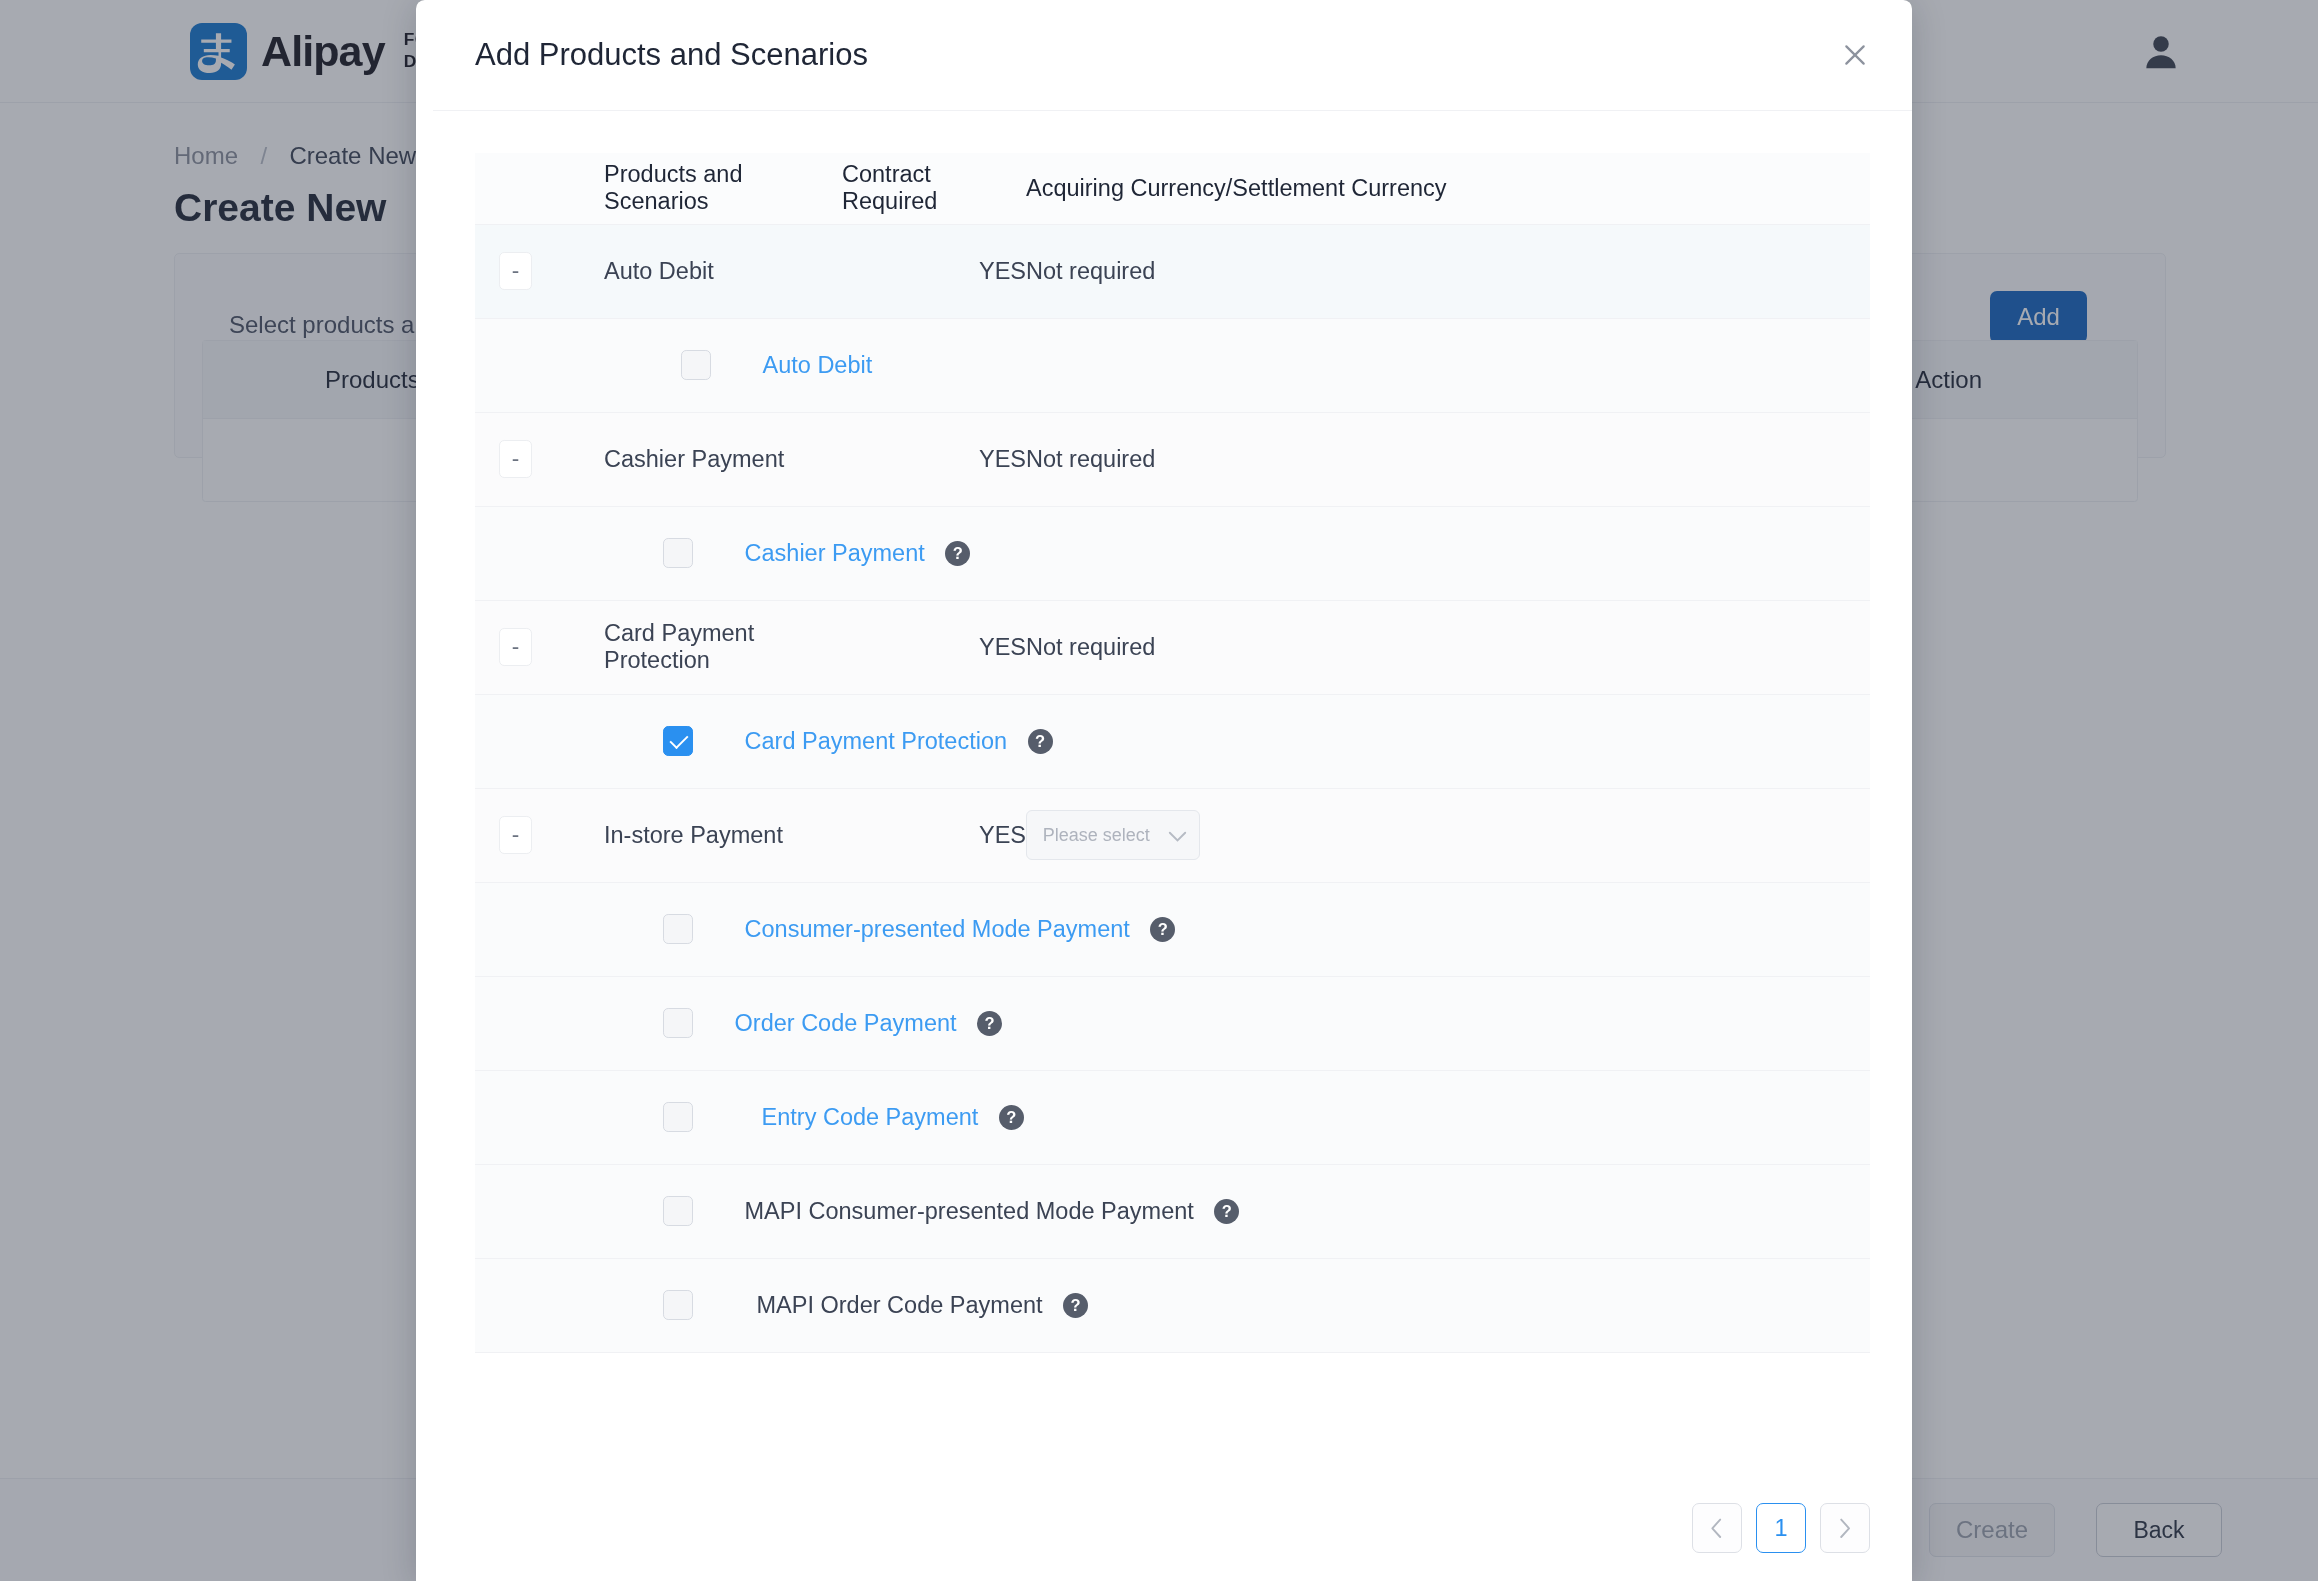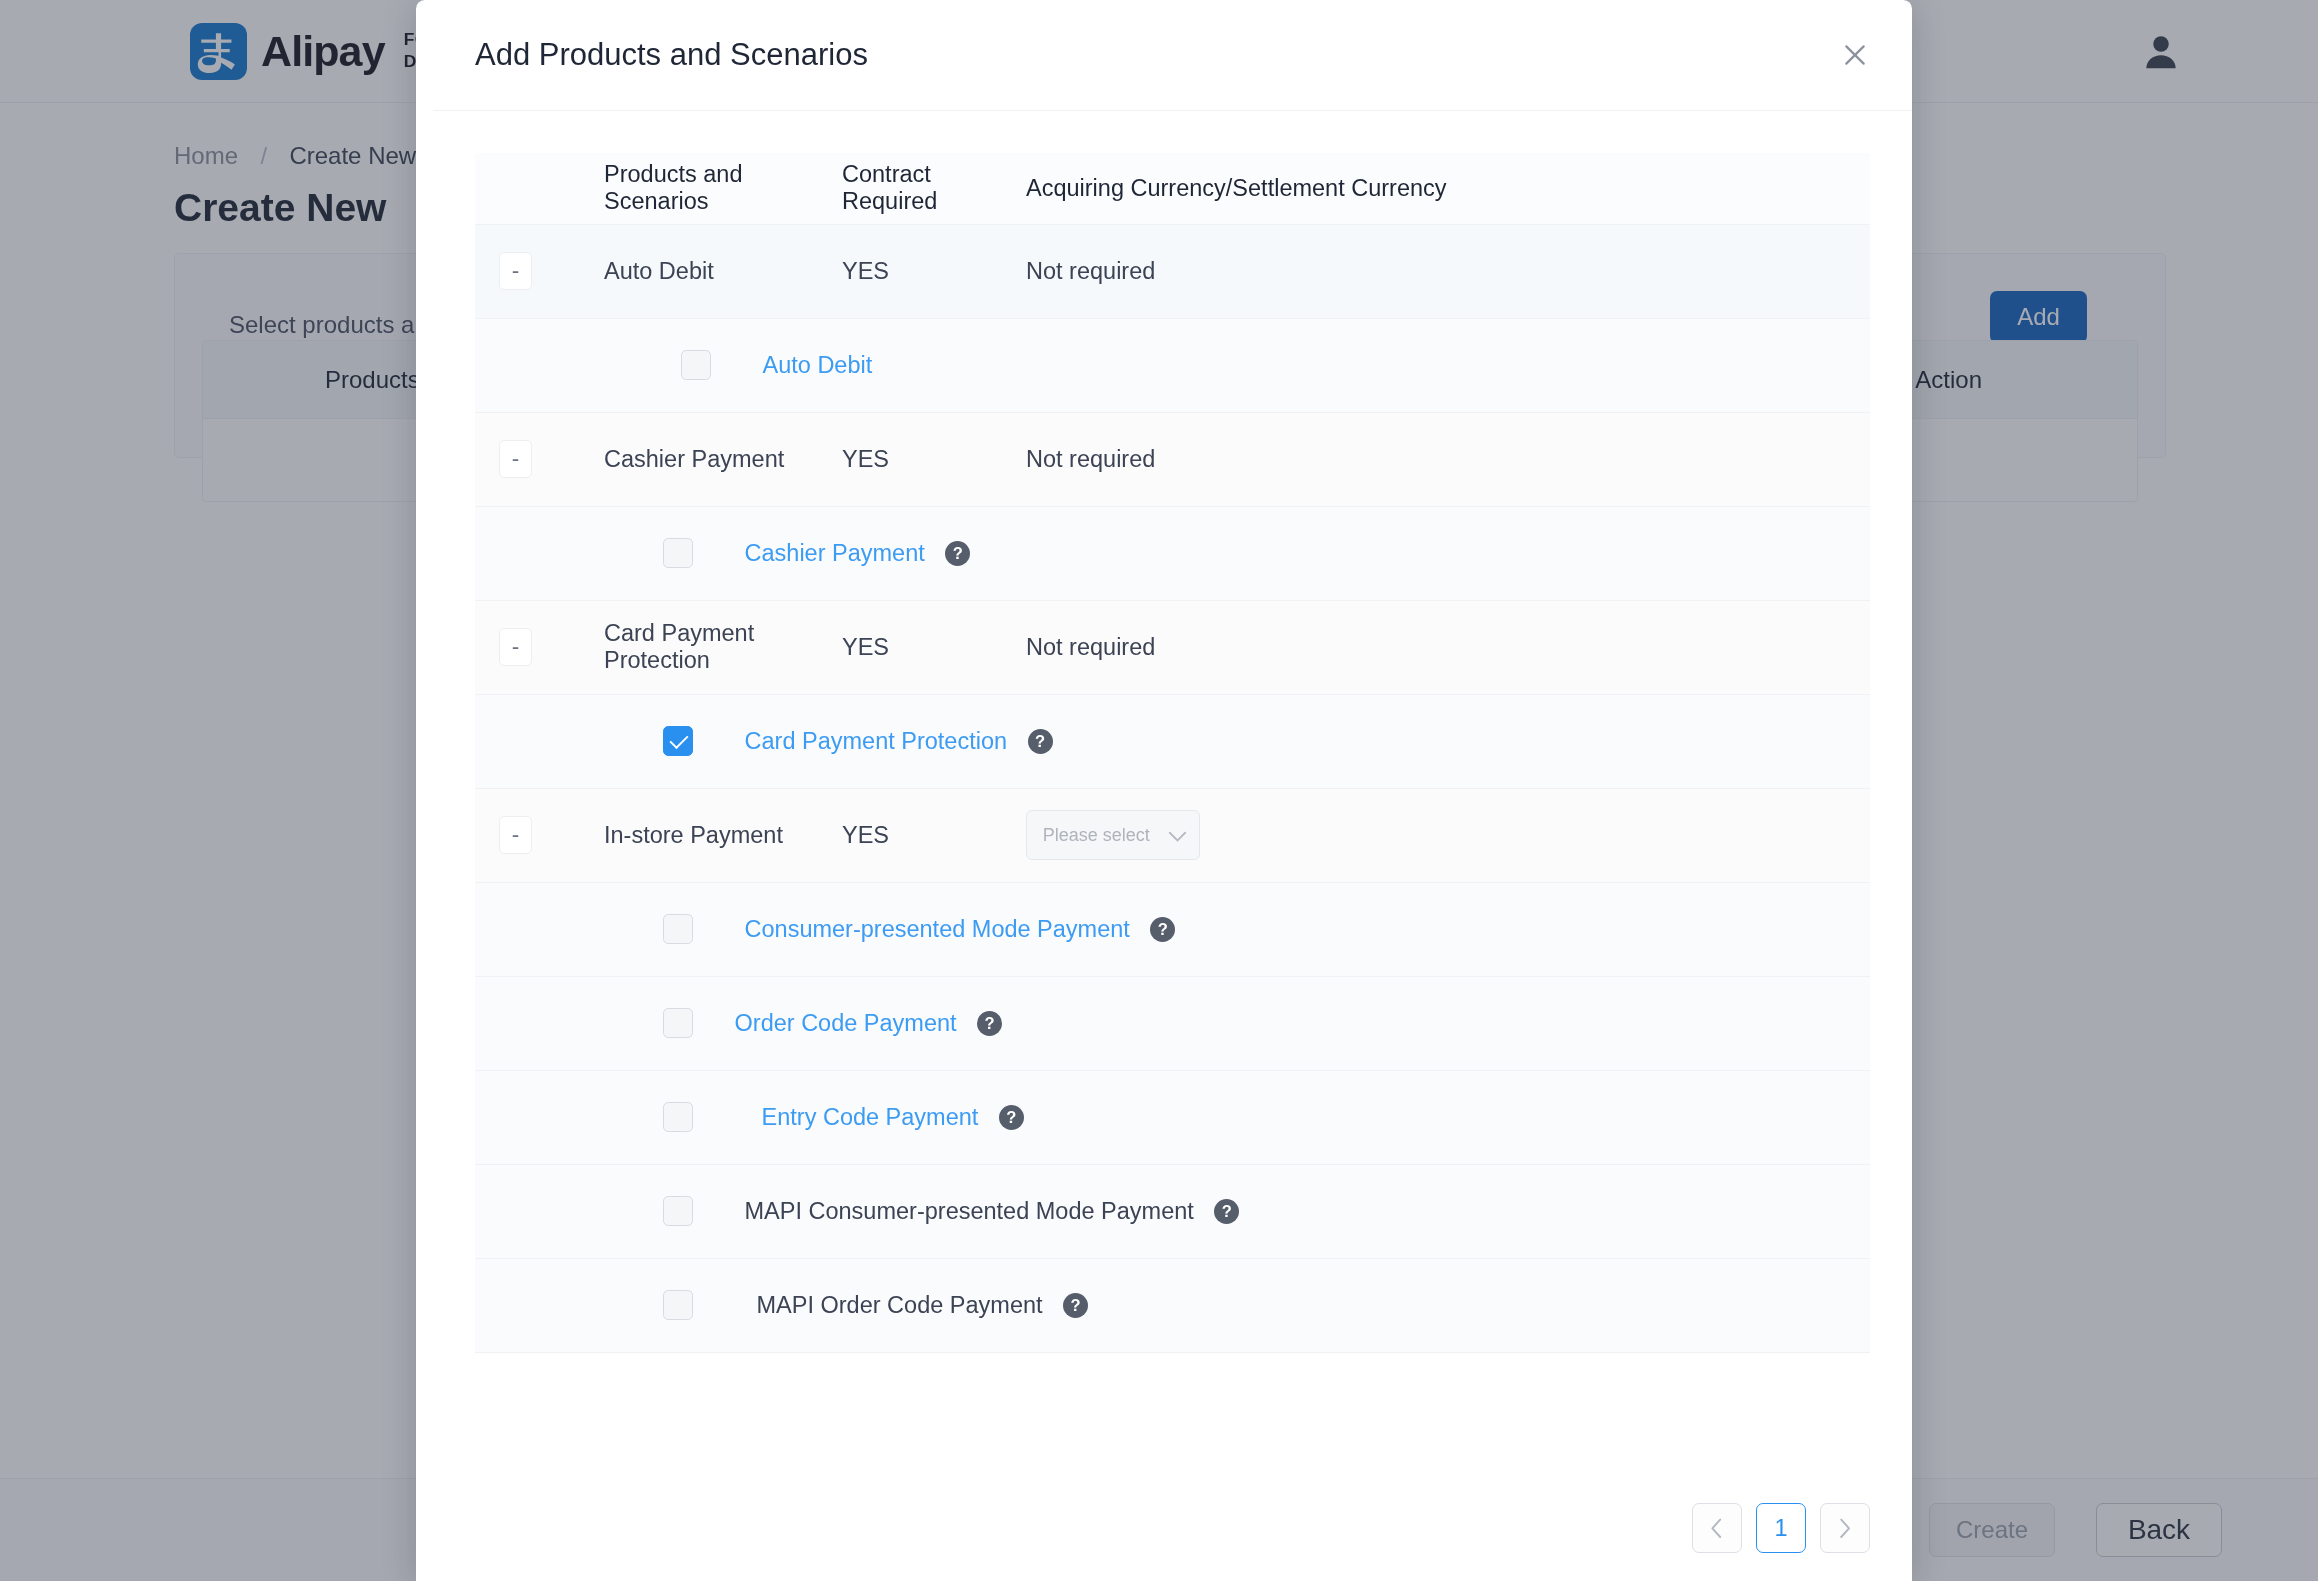--- a/index.html
+++ b/index.html
@@ -83,21 +83,21 @@
     border-top: 0.9px solid #eef0f3; background: #fcfcfd;
   }
   .btn-create {
     position: absolute; right: 264px; top: 24px; width: 126px; height: 54px;
     border: 0.9px solid #dfe2e8; border-radius: 7px; background: #f4f5f7;
     color: #9aa0ac; font-size: 24px; display:flex; align-items:center; justify-content:center;
   }
   .btn-back {
     position: absolute; right: 97px; top: 24px; width: 126px; height: 54px;
     border: 0.9px solid #c9cdd6; border-radius: 7px; background: #ffffff;
-    color: #2c3444; font-size: 28px; display:flex; align-items:center; justify-content:center;
+    color: #2c3444; font-size: 23px; display:flex; align-items:center; justify-content:center;
   }
 
   
   #scrim {
     position: absolute; inset: 0; background: rgba(45,52,70,0.42);
   }
 
   
   #modal {
     position: absolute; left: 416px; top: 0; width: 1496px; height: 1581px;
@@ -140,21 +140,21 @@
     height: 94px; font-size: 23.5px; color: #3b4354;
     vertical-align: middle;
     border-bottom: 0.9px solid #f0f1f4;
   }
   tr.grp td { background: #f5f9fb; }
   tr.grp.plain td { background: #fbfbfc; }
   tr.sub td { background: #fafbfc; }
   tr.sub.light td { background: #fafbfc; }
 
   td.t-name { color: #3b4354; }
-  td.t-req  { color: #3b4354; }
+  td.t-req  { color: #3b4354; text-align: right; }
   td.t-cur  { color: #9aa0ac; }
 
   .toggle-btn {
     width: 33px; height: 38px; border-radius: 5.2px; background: #ffffff;
     border: 0.9px solid #eceef1;
     display: inline-flex; align-items: center; justify-content: center;
     font-size: 22.6px; color: #6b7280; line-height: 1;
     margin-left: 24px; cursor: pointer;
   }
 

